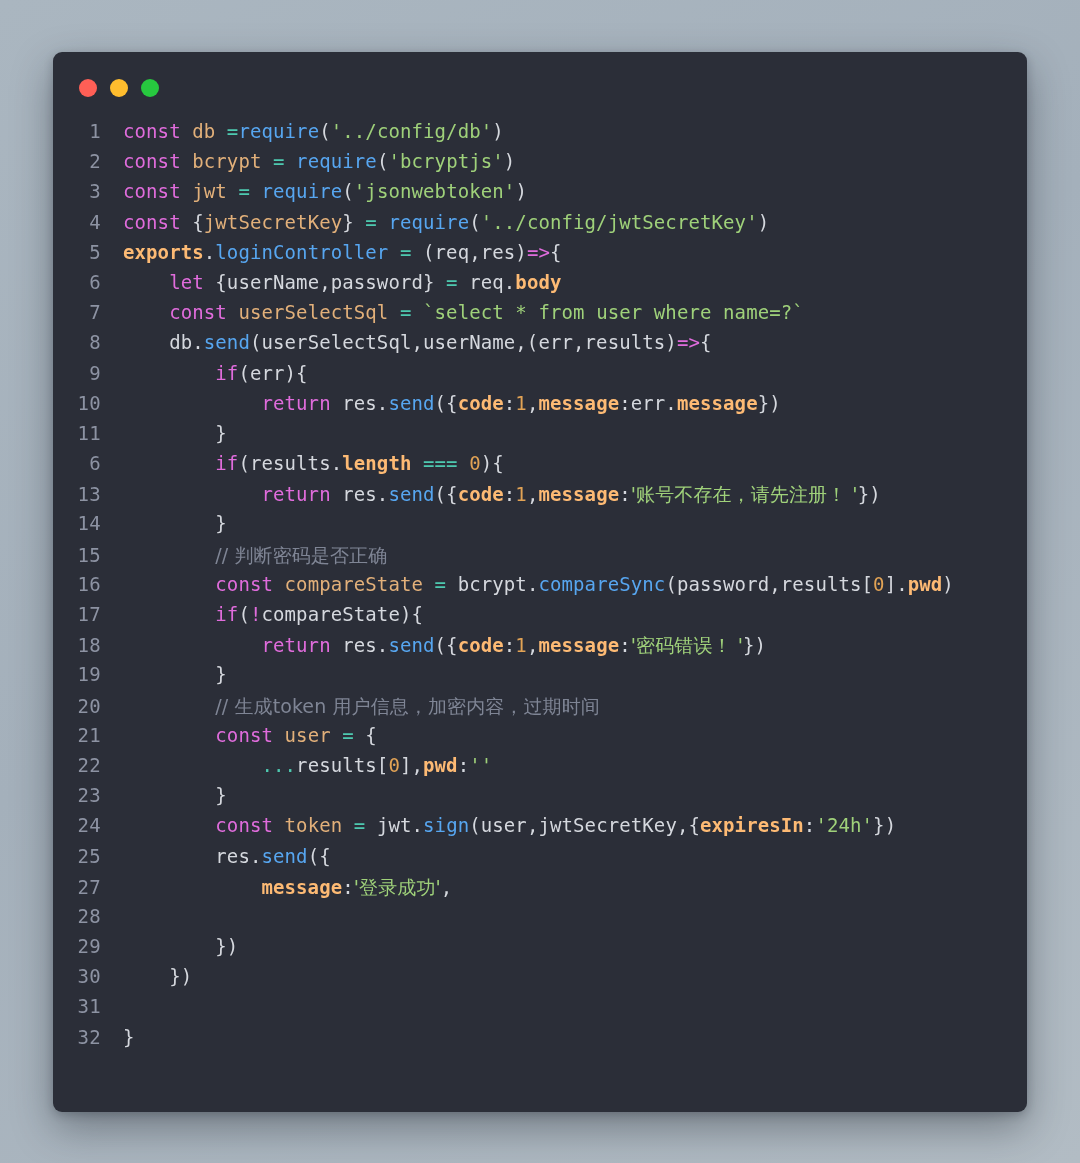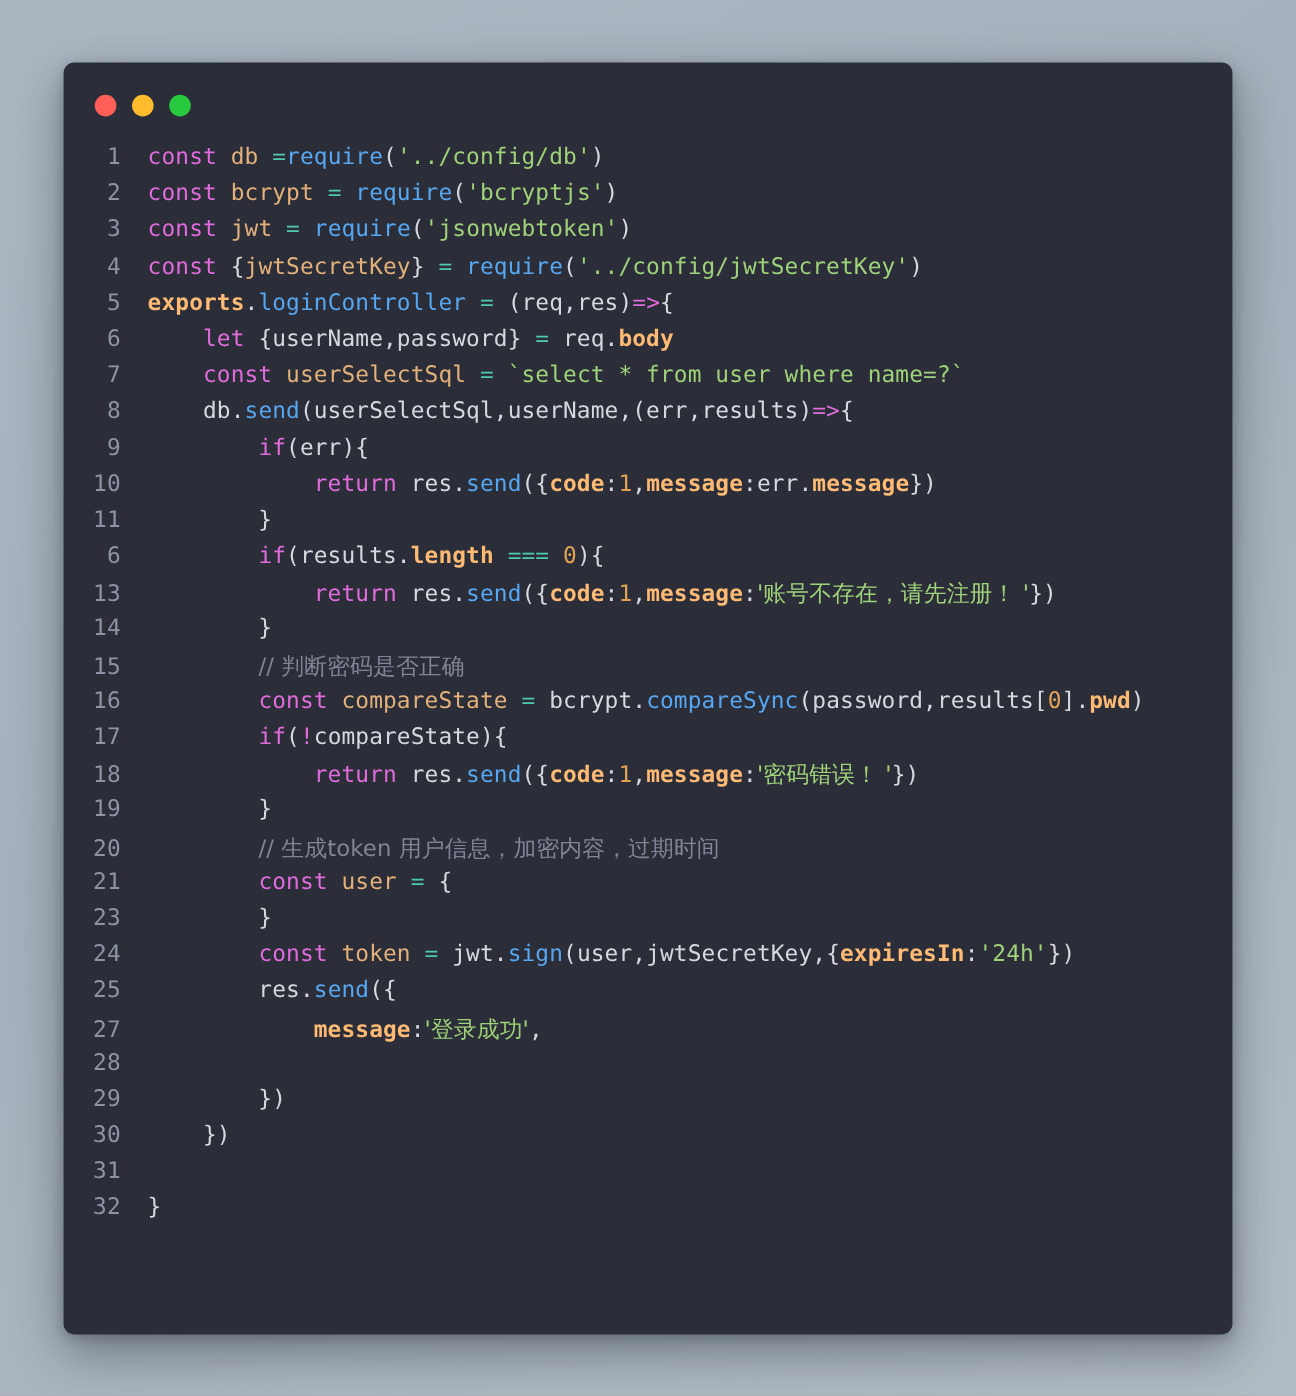--- a/index.html
+++ b/index.html
@@ -118,20 +118,21 @@
       <div class="code-line"><span class="line-no">6</span><span class="line-code"><span class="t-plain">        </span><span class="t-kw">if</span><span class="t-plain">(results</span><span class="t-plain">.</span><span class="t-prop">length</span><span class="t-op"> === </span><span class="t-num">0</span><span class="t-plain">){</span></span></div>
       <div class="code-line"><span class="line-no">13</span><span class="line-code"><span class="t-plain">            </span><span class="t-kw">return</span><span class="t-plain"> res</span><span class="t-plain">.</span><span class="t-fn">send</span><span class="t-plain">({</span><span class="t-prop">code</span><span class="t-plain">:</span><span class="t-num">1</span><span class="t-plain">,</span><span class="t-prop">message</span><span class="t-plain">:</span><span class="t-str t-cn">'账号不存在，请先注册！ '</span><span class="t-plain">})</span></span></div>
       <div class="code-line"><span class="line-no">14</span><span class="line-code"><span class="t-plain">        }</span></span></div>
       <div class="code-line"><span class="line-no">15</span><span class="line-code"><span class="t-plain">        </span><span class="t-comment t-cn">// 判断密码是否正确</span></span></div>
       <div class="code-line"><span class="line-no">16</span><span class="line-code"><span class="t-plain">        </span><span class="t-kw">const</span><span class="t-plain"> </span><span class="t-var">compareState</span><span class="t-op"> = </span><span class="t-plain">bcrypt</span><span class="t-plain">.</span><span class="t-fn">compareSync</span><span class="t-plain">(password,results[</span><span class="t-num">0</span><span class="t-plain">].</span><span class="t-prop">pwd</span><span class="t-plain">)</span></span></div>
       <div class="code-line"><span class="line-no">17</span><span class="line-code"><span class="t-plain">        </span><span class="t-kw">if</span><span class="t-plain">(</span><span class="t-kw">!</span><span class="t-plain">compareState){</span></span></div>
       <div class="code-line"><span class="line-no">18</span><span class="line-code"><span class="t-plain">            </span><span class="t-kw">return</span><span class="t-plain"> res</span><span class="t-plain">.</span><span class="t-fn">send</span><span class="t-plain">({</span><span class="t-prop">code</span><span class="t-plain">:</span><span class="t-num">1</span><span class="t-plain">,</span><span class="t-prop">message</span><span class="t-plain">:</span><span class="t-str t-cn">'密码错误！ '</span><span class="t-plain">})</span></span></div>
       <div class="code-line"><span class="line-no">19</span><span class="line-code"><span class="t-plain">        }</span></span></div>
       <div class="code-line"><span class="line-no">20</span><span class="line-code"><span class="t-plain">        </span><span class="t-comment t-cn">// 生成token 用户信息，加密内容，过期时间</span></span></div>
       <div class="code-line"><span class="line-no">21</span><span class="line-code"><span class="t-plain">        </span><span class="t-kw">const</span><span class="t-plain"> </span><span class="t-var">user</span><span class="t-op"> = </span><span class="t-plain">{</span></span></div>
+      <div class="code-line"><span class="line-no">22</span><span class="line-code"><span class="t-plain">            </span><span class="t-op">...</span><span class="t-plain">results[</span><span class="t-num">0</span><span class="t-plain">],</span><span class="t-prop">pwd</span><span class="t-plain">:</span><span class="t-str">''</span></span></div>
       <div class="code-line"><span class="line-no">23</span><span class="line-code"><span class="t-plain">        }</span></span></div>
       <div class="code-line"><span class="line-no">24</span><span class="line-code"><span class="t-plain">        </span><span class="t-kw">const</span><span class="t-plain"> </span><span class="t-var">token</span><span class="t-op"> = </span><span class="t-plain">jwt</span><span class="t-plain">.</span><span class="t-fn">sign</span><span class="t-plain">(user,jwtSecretKey,{</span><span class="t-prop">expiresIn</span><span class="t-plain">:</span><span class="t-str">'24h'</span><span class="t-plain">})</span></span></div>
       <div class="code-line"><span class="line-no">25</span><span class="line-code"><span class="t-plain">        res</span><span class="t-plain">.</span><span class="t-fn">send</span><span class="t-plain">({</span></span></div>
       <div class="code-line"><span class="line-no">27</span><span class="line-code"><span class="t-plain">            </span><span class="t-prop">message</span><span class="t-plain">:</span><span class="t-str t-cn">'登录成功'</span><span class="t-plain">,</span></span></div>
       <div class="code-line"><span class="line-no">28</span></div>
       <div class="code-line"><span class="line-no">29</span><span class="line-code"><span class="t-plain">        })</span></span></div>
       <div class="code-line"><span class="line-no">30</span><span class="line-code"><span class="t-plain">    })</span></span></div>
       <div class="code-line"><span class="line-no">31</span><span class="line-code"><span class="t-plain"></span></span></div>
       <div class="code-line"><span class="line-no">32</span><span class="line-code"><span class="t-plain">}</span></span></div>
     </div>

